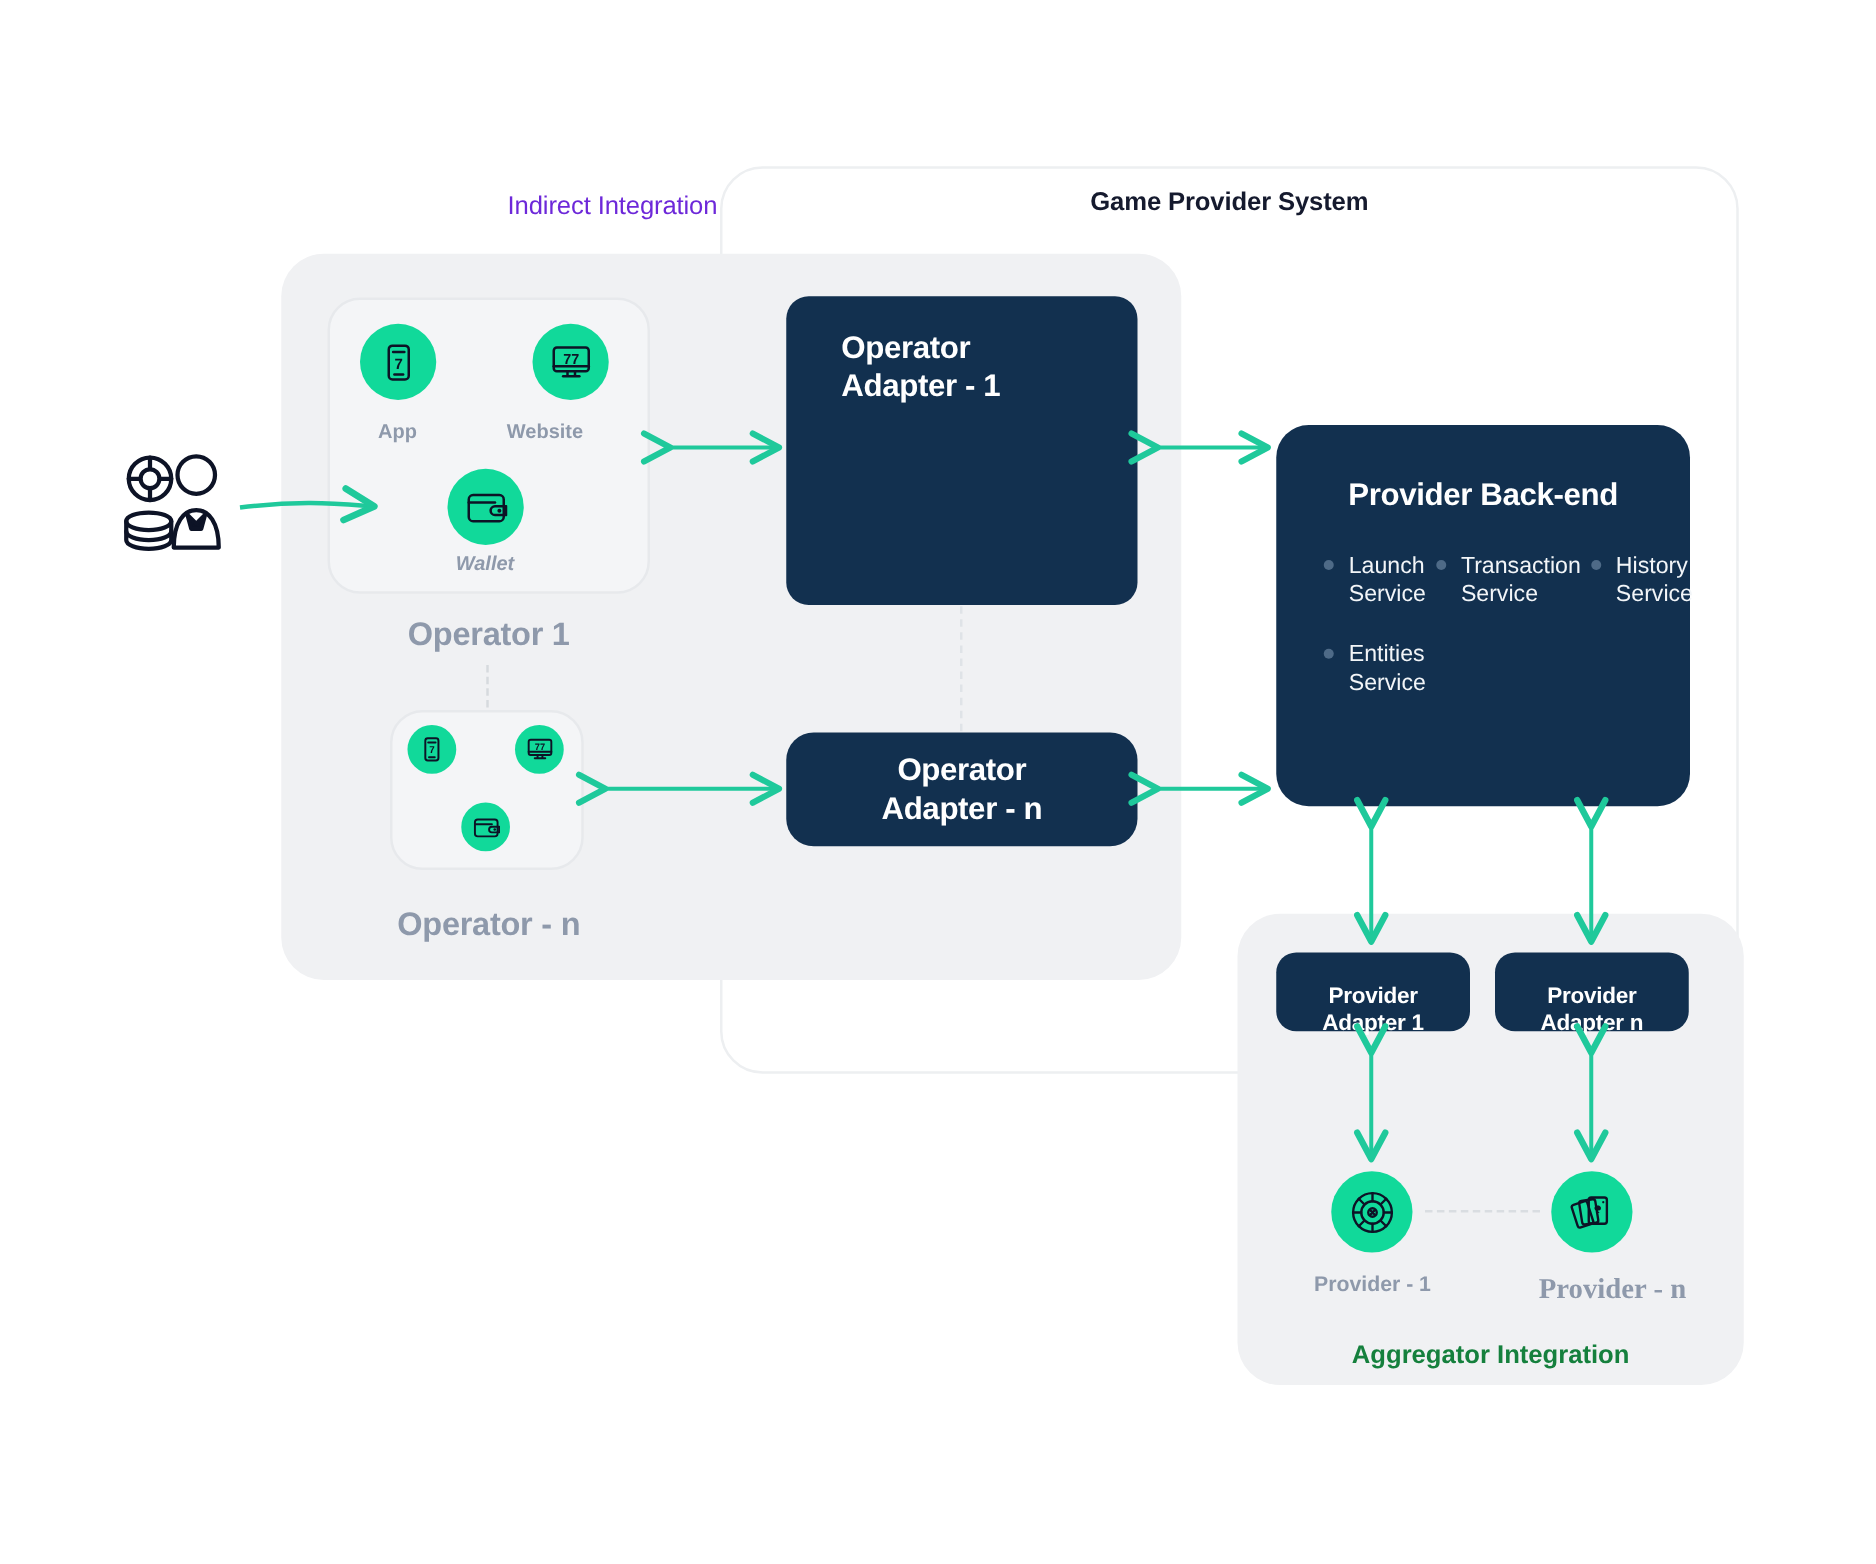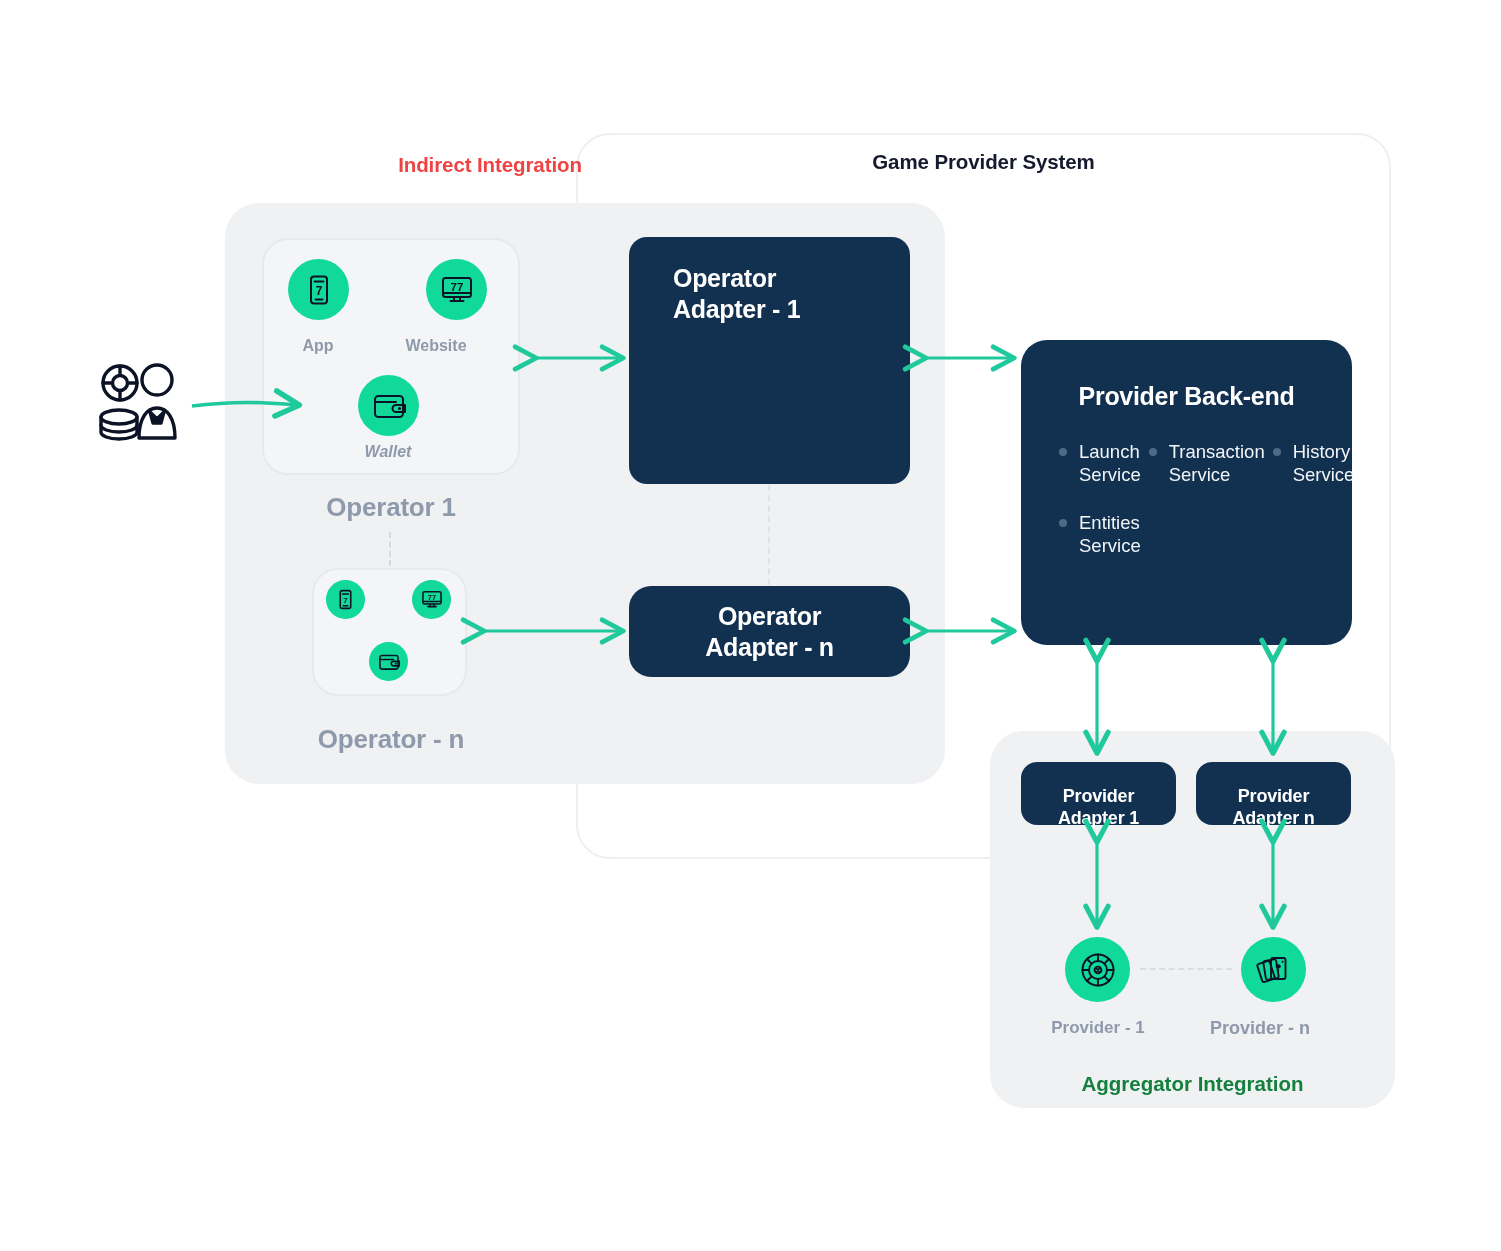--- a/index.html
+++ b/index.html
@@ -23,21 +23,21 @@
     position: absolute; left: 576px; top: 150px; width: 815px;
     text-align: center;
     font-size: 20.5px; font-weight: bold; color: #151a2e;
     letter-spacing: -0.1px;
     z-index: 6;
   }
 
   .indirect-title {
     position: absolute; left: 225px; top: 153px; width: 530px;
     text-align: center;
-    font-size: 20.5px; font-weight: bold; color: #ef4444;
+    font-size: 20.5px; font-weight: normal; color: #6d28d9;
     letter-spacing: -0.1px;
     z-index: 6;
   }
 
   .operators-panel {
     position: absolute; left: 225px; top: 203px;
     width: 720px; height: 581px;
     background: #f0f1f3; border-radius: 34px;
     z-index: 2;
   }
@@ -104,21 +104,21 @@
   #badge-wallet  { left: 358px; top: 375px; width: 61px; height: 61px; }
   #label-wallet  { left: 338px; top: 443px; width: 100px; font-style: italic; }
 
   #badge-app-n     { left: 326px; top: 580px; width: 39px; height: 39px; }
   #badge-website-n { left: 412px; top: 580px; width: 39px; height: 39px; }
   #badge-wallet-n  { left: 369px; top: 642px; width: 39px; height: 39px; }
 
   #badge-prov1 { left: 1065px; top: 937px; width: 65px; height: 65px; }
   #label-prov1 { left: 1030px; top: 1018px; width: 136px; font-size: 17px; }
   #badge-provn { left: 1241px; top: 937px; width: 65px; height: 65px; }
-  #label-provn { left: 1192px; top: 1018px; width: 136px; font-size: 18px; }
+  #label-provn { left: 1222px; top: 1018px; width: 136px; font-size: 23px; font-family: Liberation Serif, serif; }
 
   .prov-dash {
     position: absolute; left: 1140px; top: 968px;
     width: 92px; height: 2px;
     border-top: 2px dashed #d9dde1;
     z-index: 4;
   }
 
   
   .dark-box {

